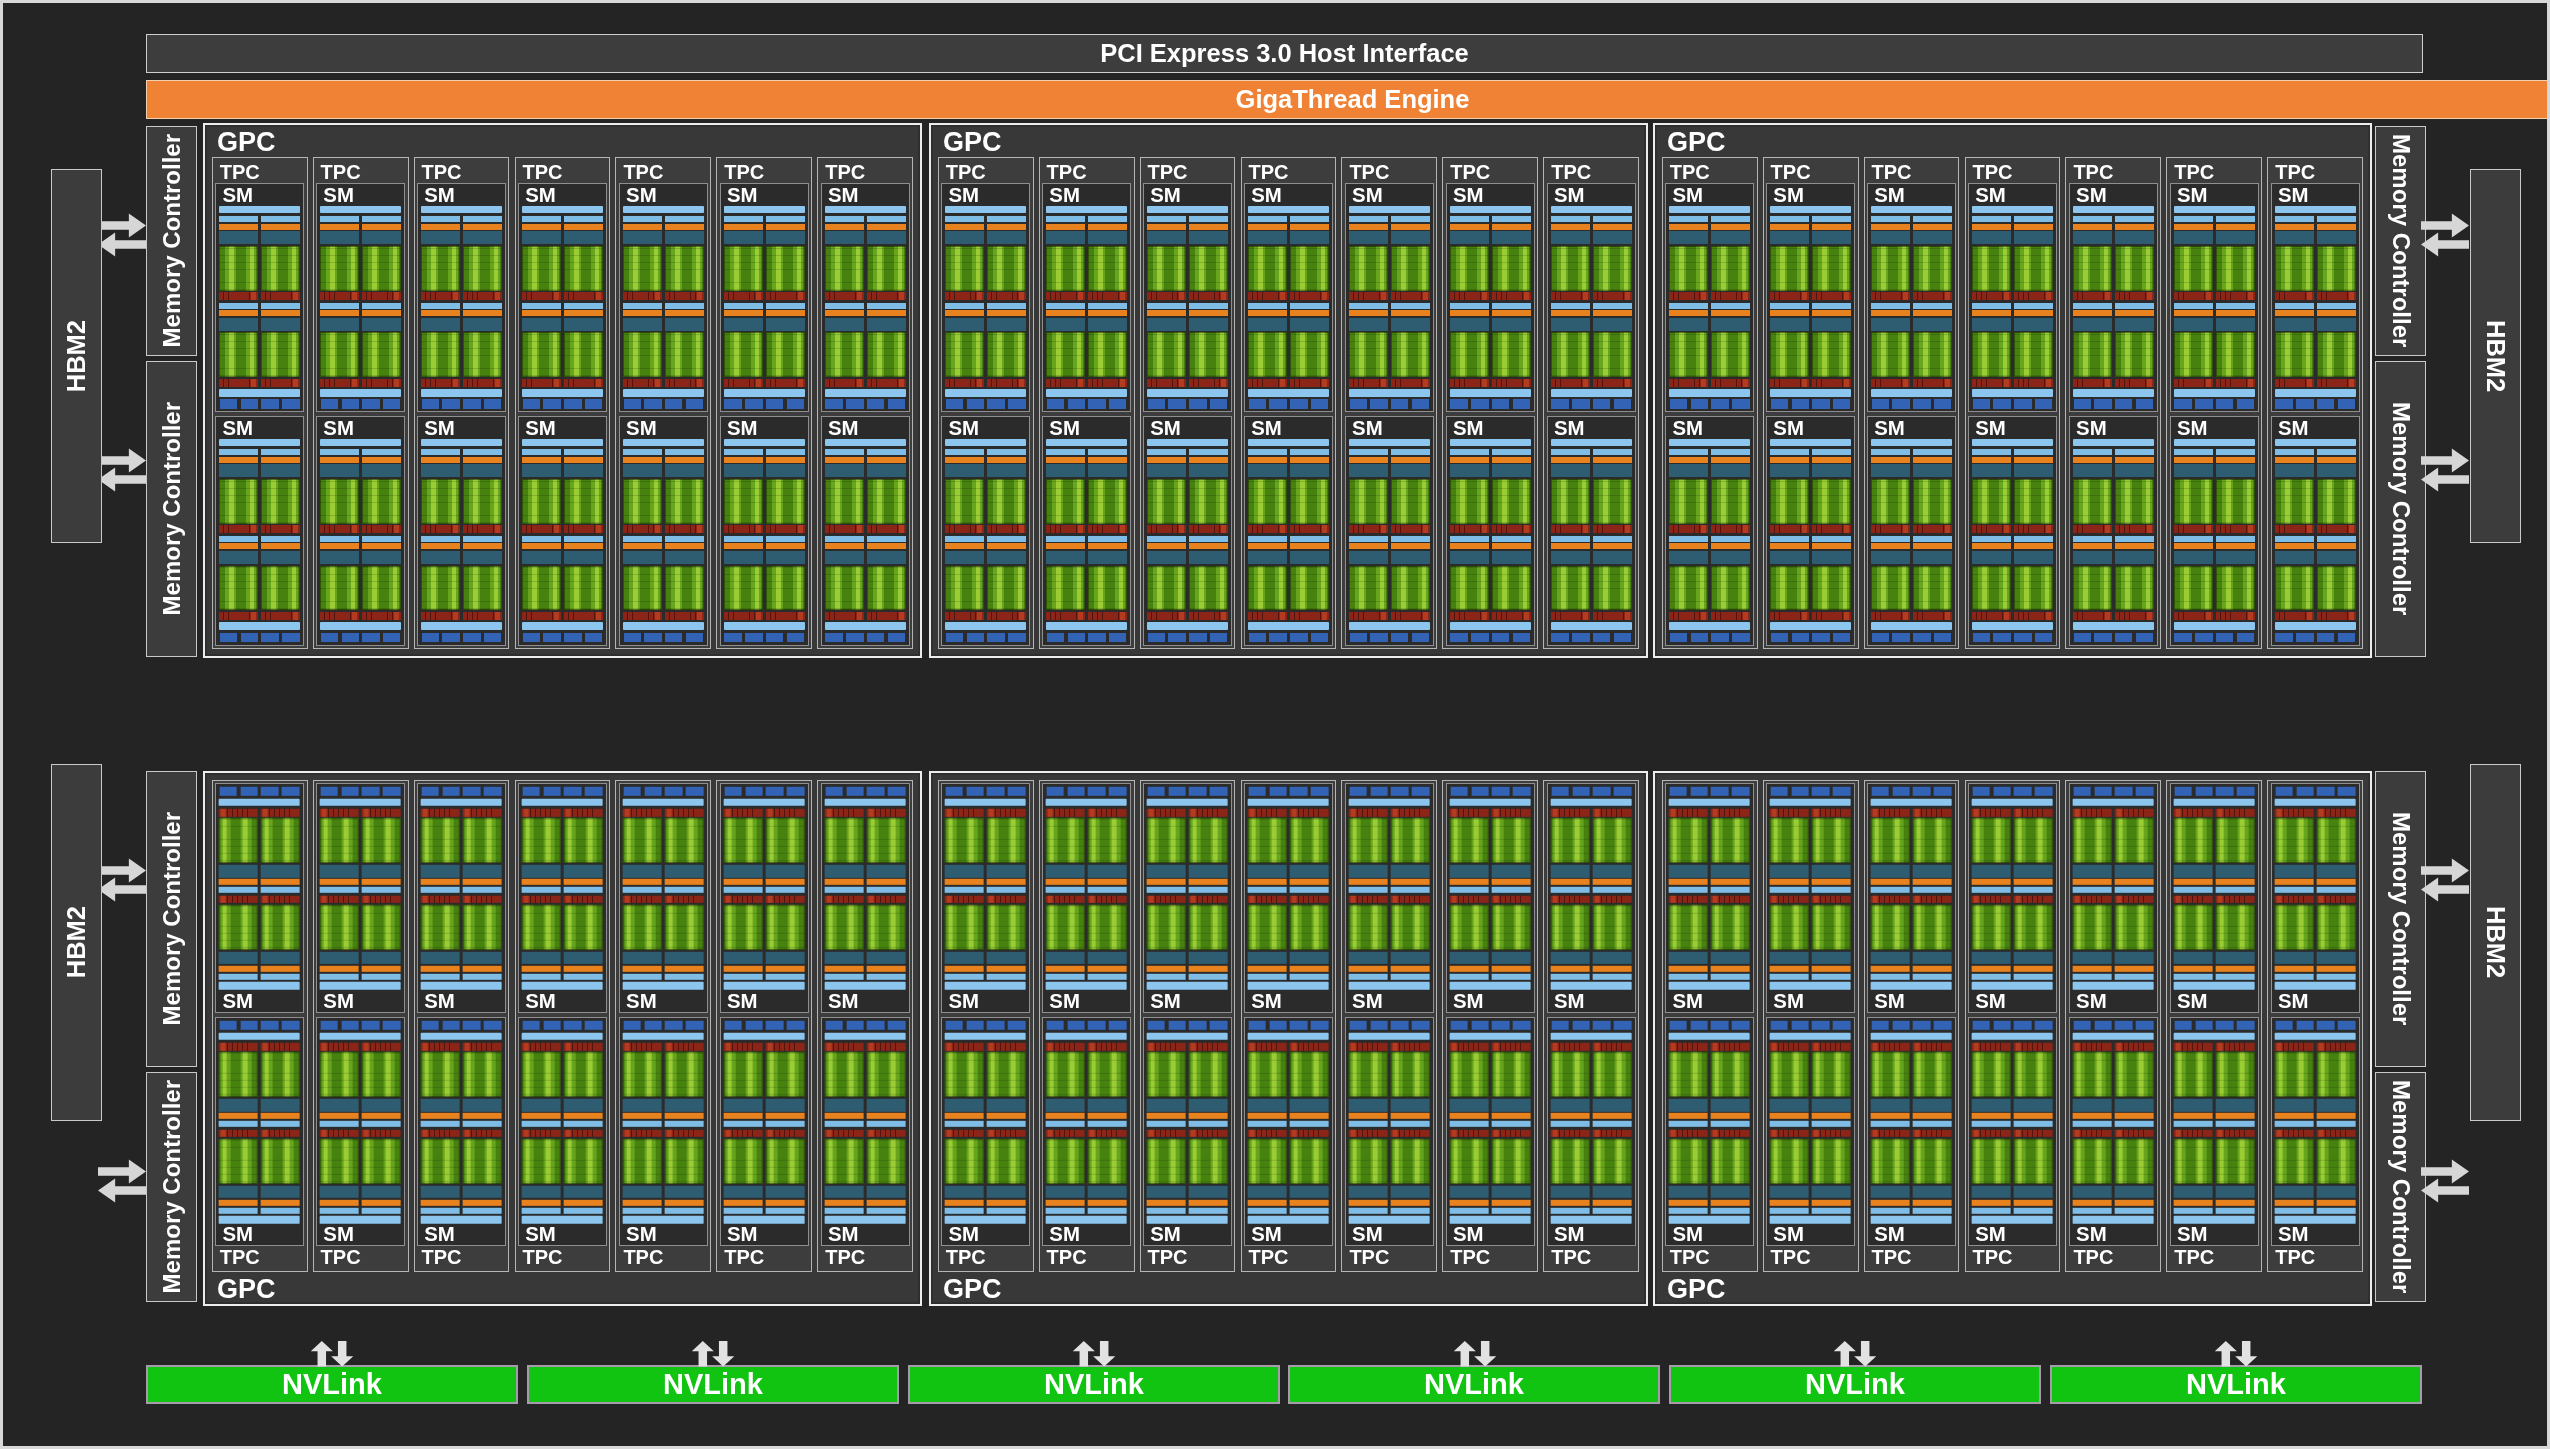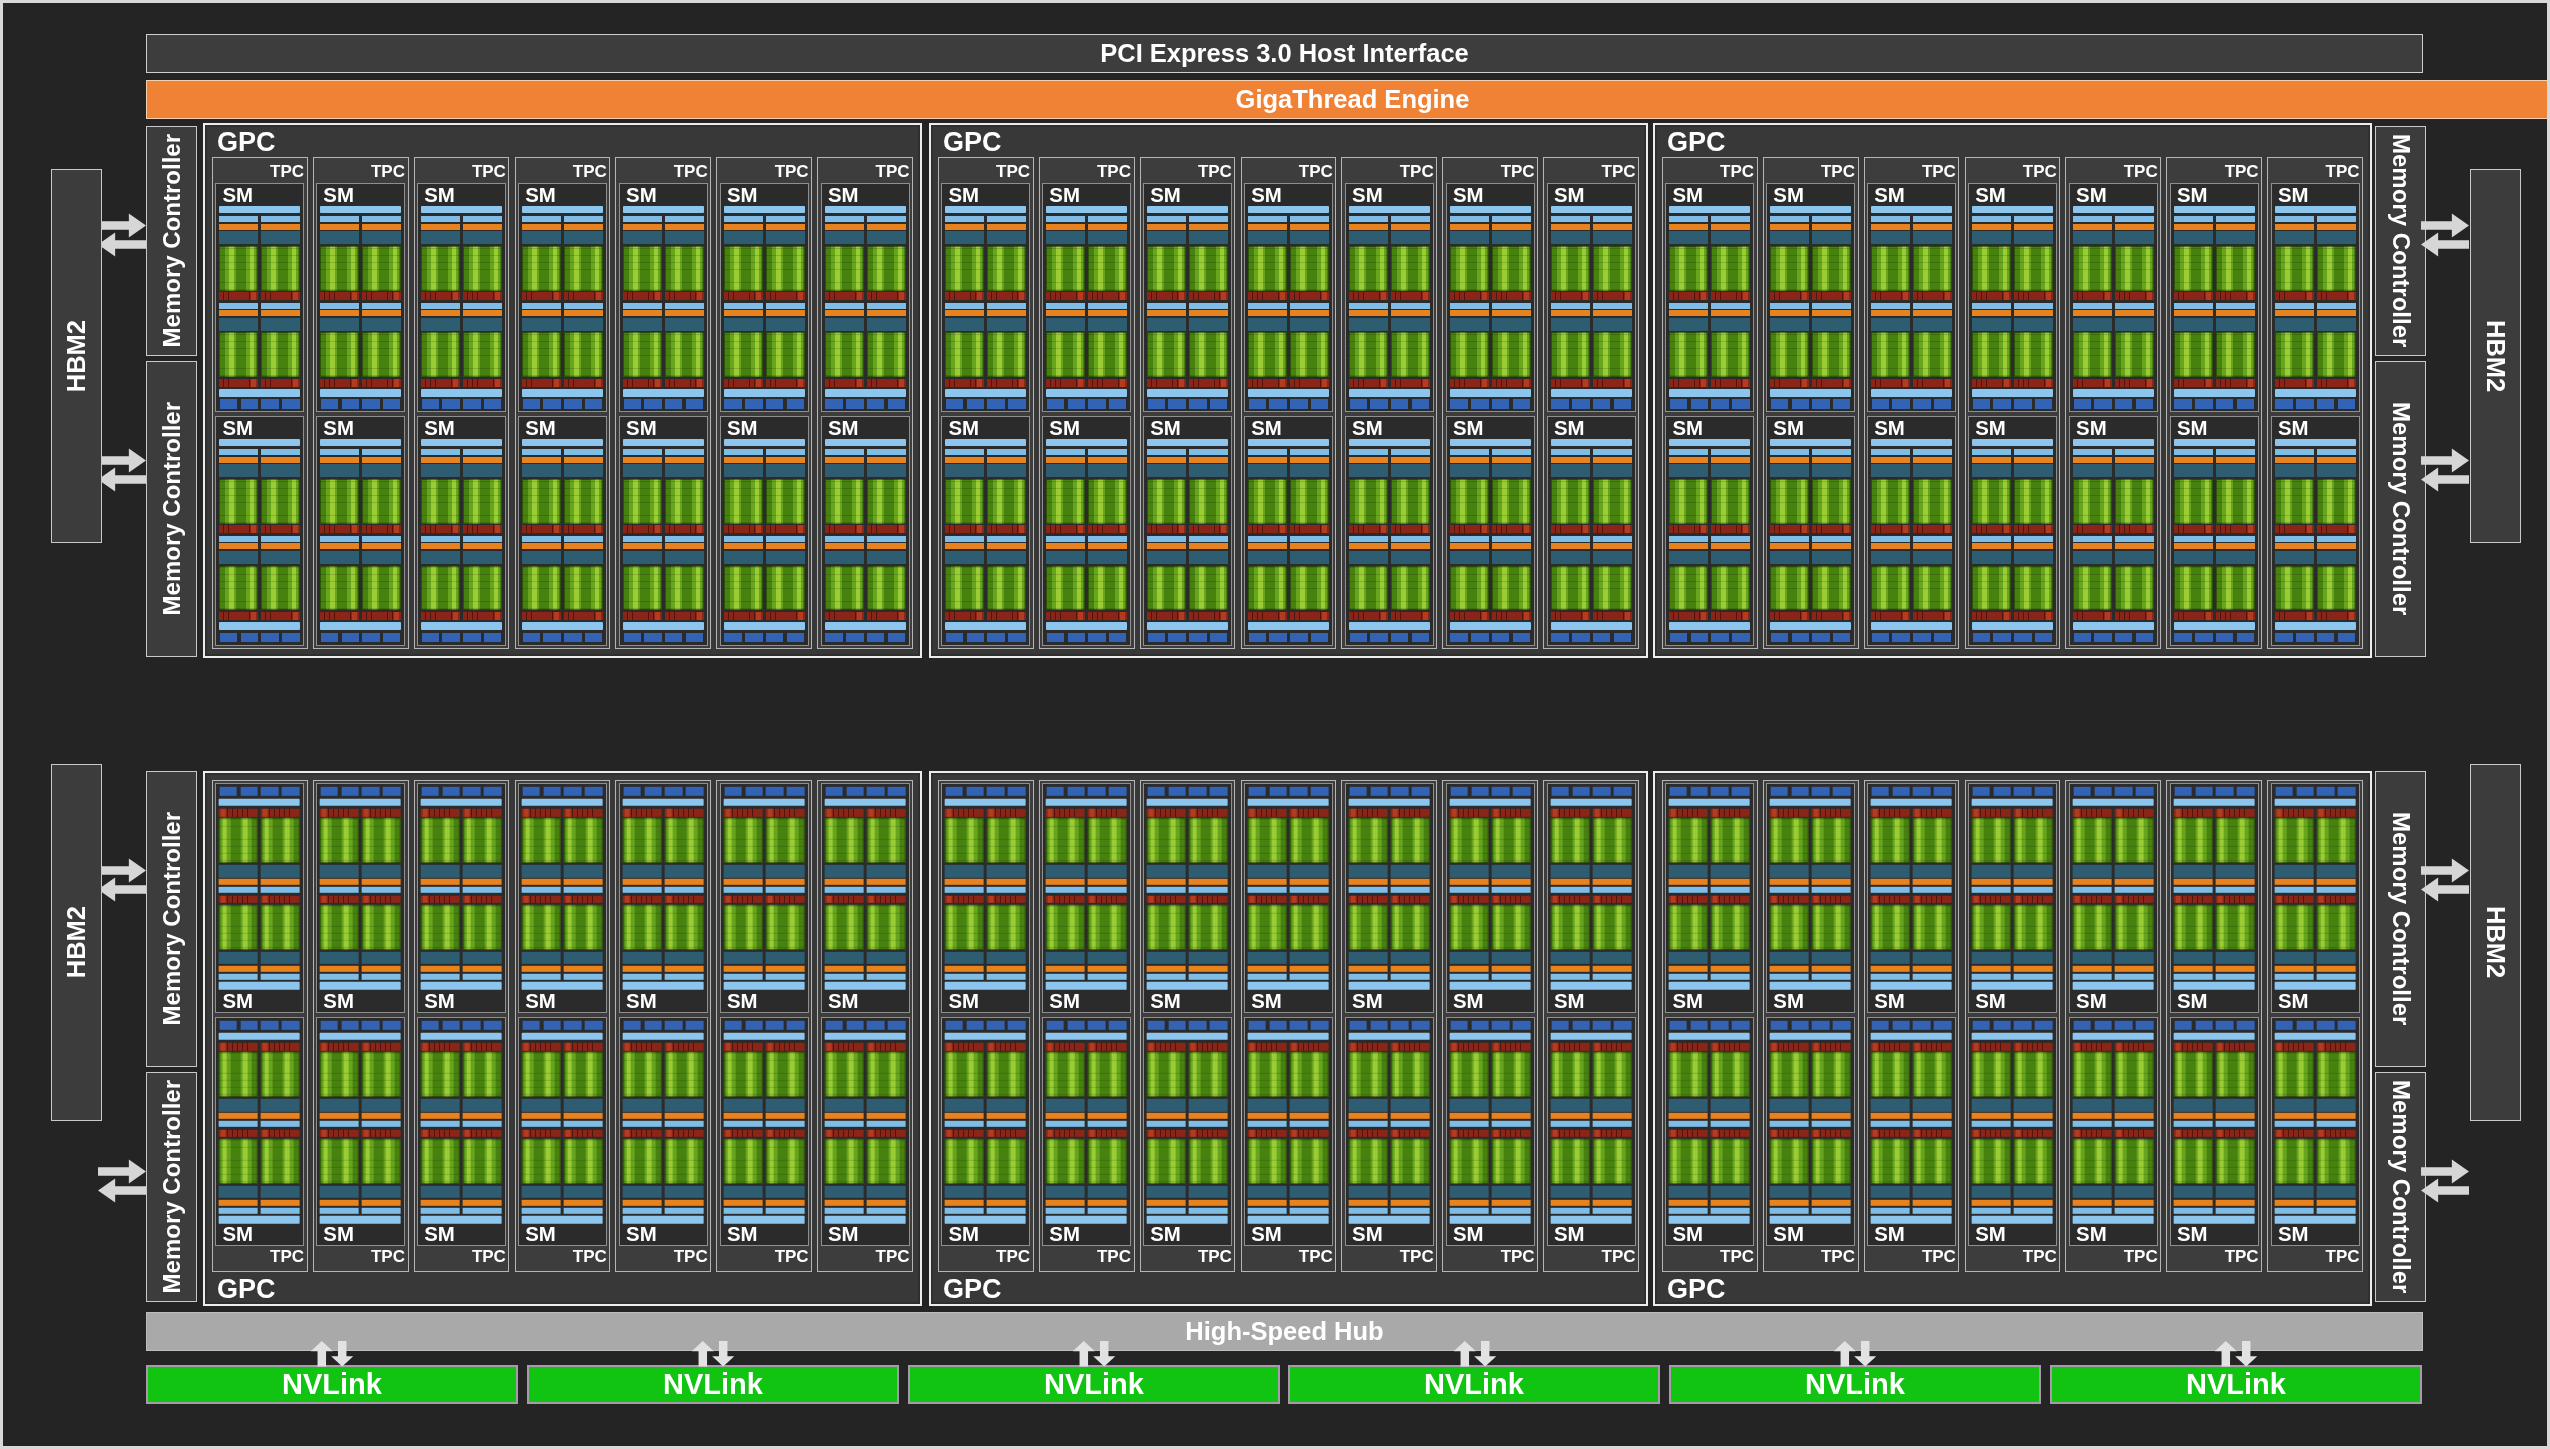--- a/index.html
+++ b/index.html
@@ -16,21 +16,21 @@
 
   .gpc{background:#383838;border:2.6px solid #EDEDED;box-shadow:inset 0 0 0 1.7px #2E2E2E;
        display:flex;flex-direction:column;padding:0 6.8px;}
   .gpc.flip{flex-direction:column-reverse;}
   .gpc-label{height:32px;line-height:34px;font-size:27px;padding-left:5.1px;flex:none;}
   .tpc-row{flex:1;display:flex;gap:5.1px;}
   .gpc:not(.flip) .tpc-row{margin-bottom:6.8px;}
   .gpc.flip .tpc-row{margin-top:6.8px;}
   .tpc{flex:1;background:#3D3D3D;border:1.7px solid #B5B5B5;display:flex;flex-direction:column;padding:2.6px;}
   .gpc.flip .tpc{flex-direction:column-reverse;}
-  .tpc-label{height:22px;line-height:22px;font-size:17px;padding-left:4.3px;flex:none;text-align:right;}
+  .tpc-label{height:22px;line-height:22px;font-size:20px;padding-left:4.3px;flex:none;}
   .sms{flex:1;display:flex;flex-direction:column;gap:3.4px;}
   .gpc.flip .sms{flex-direction:column-reverse;}
   .sm{flex:1;background:#2B2B2B;border:1.7px solid #8F8F8F;display:flex;flex-direction:column;}
   .gpc.flip .sm{flex-direction:column-reverse;}
   .sm-label{height:22px;line-height:22px;font-size:20.4px;padding-left:6px;flex:none;}
   .sm-body{flex:1;display:flex;flex-direction:column;gap:2.6px;padding:0 2.6px 2.6px;}
   .gpc.flip .sm-body{transform:rotate(180deg);}
   .bar-full{height:7.7px;flex:none;background:var(--lblue,#8CC6EE);border-radius:0.9px;}
   .pb-row{flex:1;display:flex;gap:3.4px;}
   .pblock{flex:1;display:flex;flex-direction:column;gap:1.7px;min-width:0;}
@@ -56,21 +56,20 @@
   .nv{background:var(--nv,#12C412);border:2.6px solid #A79AAB;display:flex;align-items:center;
       justify-content:center;font-size:29px;}
   .arrow{line-height:0;}
 </style>
 </head>
 <body>
 
 <div class="chip" id="chip">
   <div class="abs hbar pci">PCI Express 3.0 Host Interface</div>
   <div class="abs hbar giga">GigaThread Engine</div>
-  <div class="abs hbar hub">High-Speed Hub</div>
 <div class="gpc abs" style="left: 200px; top: 120px; width: 719px; height: 535px;">
       <div class="gpc-label">GPC</div>
       <div class="tpc-row">
         <div class="tpc">
           <div class="tpc-label">TPC</div>
           <div class="sms">
             <div class="sm">
               <div class="sm-label">SM</div>
               <div class="sm-body">
                 <div class="bar-full"></div>

